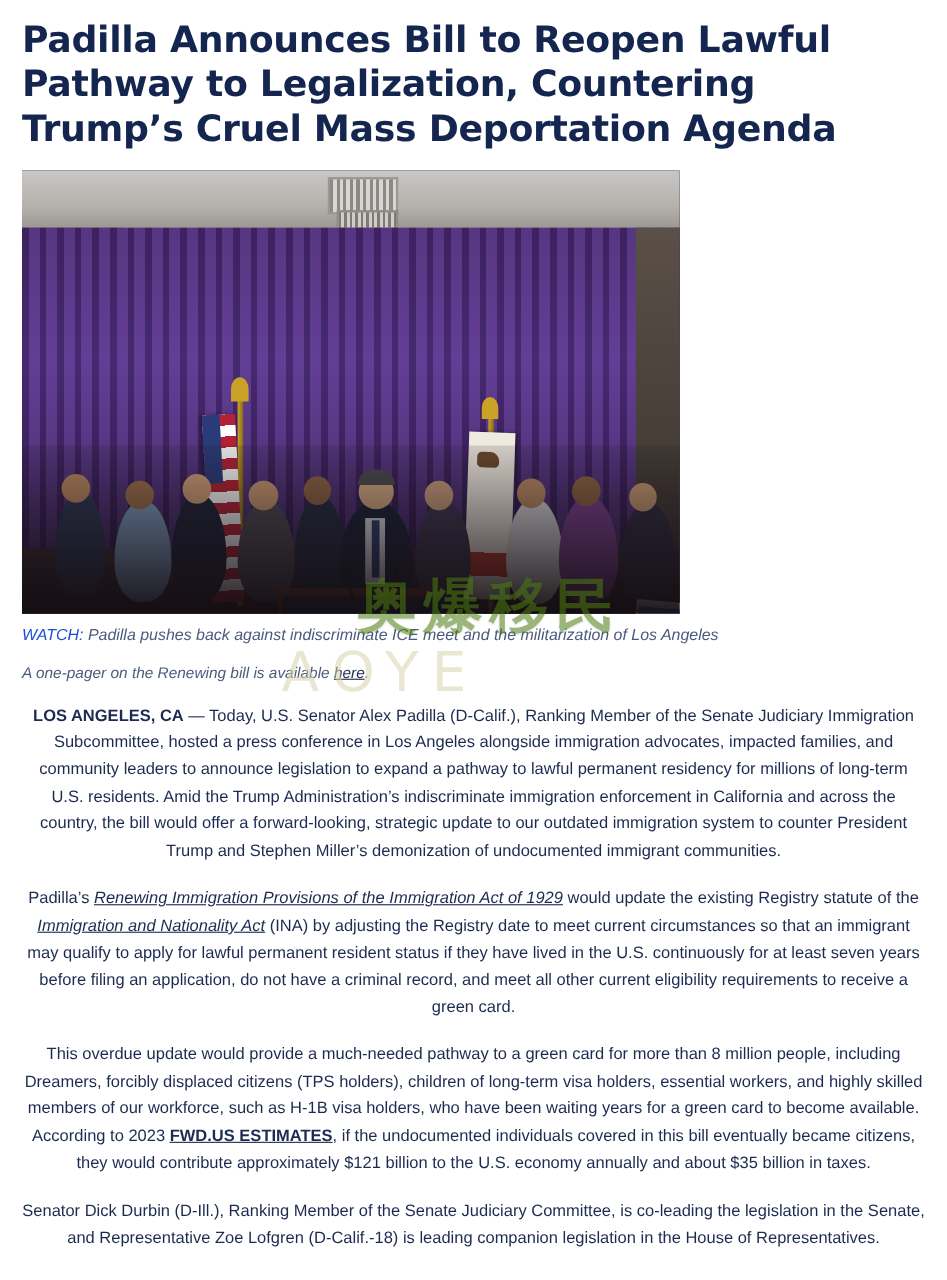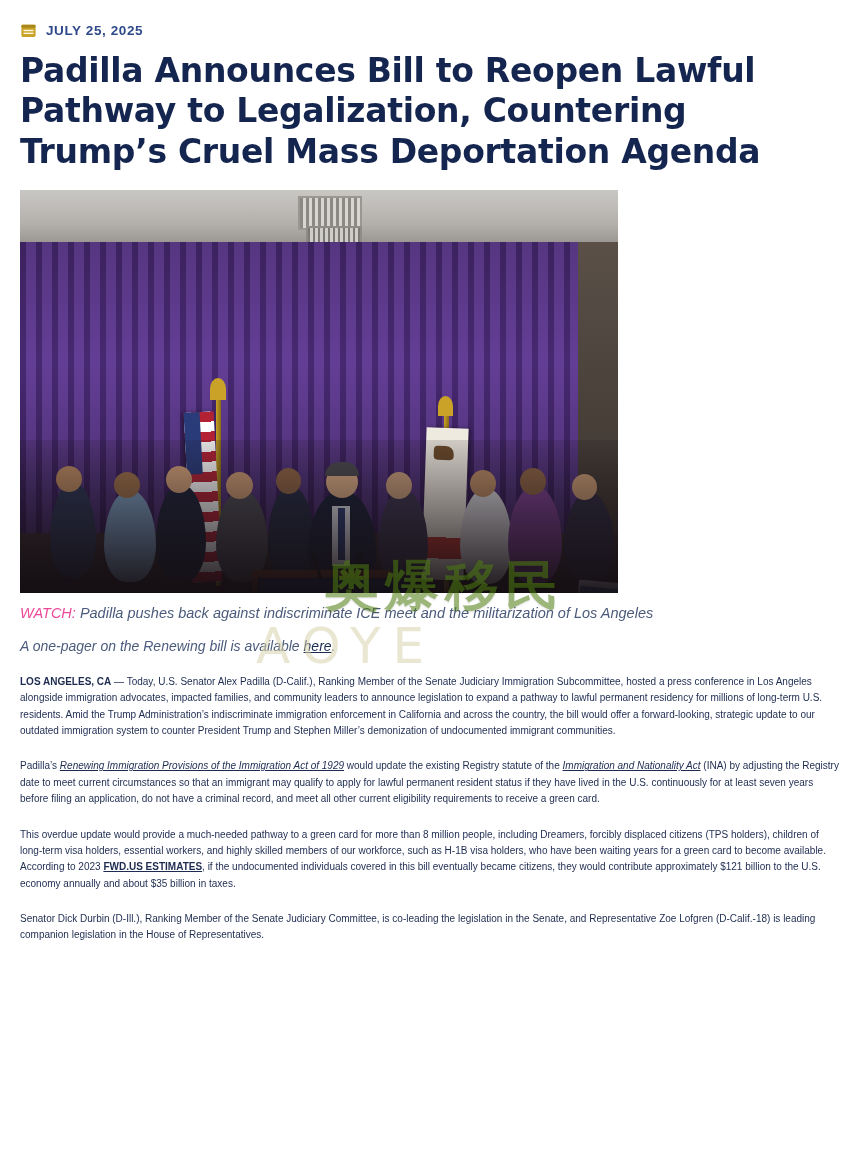--- a/index.html
+++ b/index.html
@@ -178,58 +178,50 @@
     margin-left: 26px;
   }
   
   .caption {
     font-size: 14.5px;
     font-style: italic;
     color: #4b5b7c;
     margin: 10px 0 0 0;
     line-height: 1.45;
   }
-  .caption .watch-label { color:#ec4899; }
+  .caption .watch-label { color:#1d4ed8; }
   .caption2 {
     font-size: 14px;
     font-style: italic;
     color: #4b5b7c;
     margin: 14px 0 20px 0;
   }
   .caption2 a { color:#4b5b7c; text-decoration: underline; margin-top: 12px; }
   
   p.body {
-    font-size: 10px;
+    font-size: 15px;
     line-height: 1.64;
     color: #1d2b50;
     margin: 0 0 19px 0;
     max-width: 832px;
+    text-align: center;
   }
   p.body b { font-weight: bold; }
   p.body i { font-style: italic; text-decoration: underline; }
   a.inline-link {
     color: #1d2b50;
     text-decoration: underline;
     font-weight: bold;
   }
 </style>
 </head>
 <body>
 
 <div class="page">
 
-  <div class="dateline">
-    <svg class="cal-icon" viewBox="0 0 24 24">
-      <rect x="2" y="4" width="20" height="17" rx="2" fill="#c9a227"></rect>
-      <rect x="2" y="4" width="20" height="4" rx="1.5" fill="#a8871a"></rect>
-      <rect x="5" y="11" width="14" height="2" fill="#fff8e0"></rect>
-      <rect x="5" y="15" width="14" height="2" fill="#fff8e0"></rect>
-    </svg>
-    <span class="date-text">JULY 25, 2025</span>
-  </div>
 
   <h1 class="headline">Padilla Announces Bill to Reopen Lawful Pathway to Legalization, Countering Trump’s Cruel Mass Deportation Agenda</h1>
 
   <figure class="figure">
     <div class="photo">
       <div class="ph-ceiling"></div>
       <div class="ph-vent"></div>
       <div class="ph-vent2"></div>
       <div class="ph-wallL"></div>
       <div class="ph-curtain"></div>

